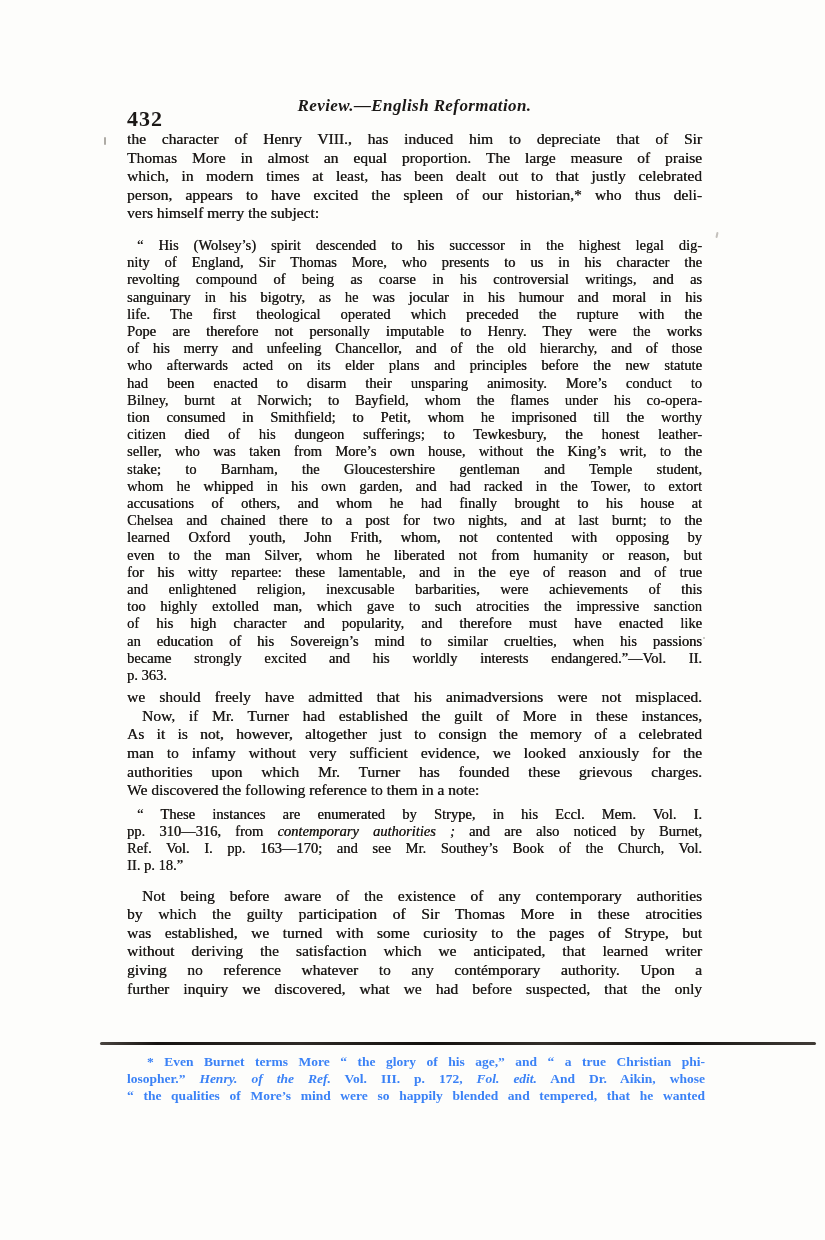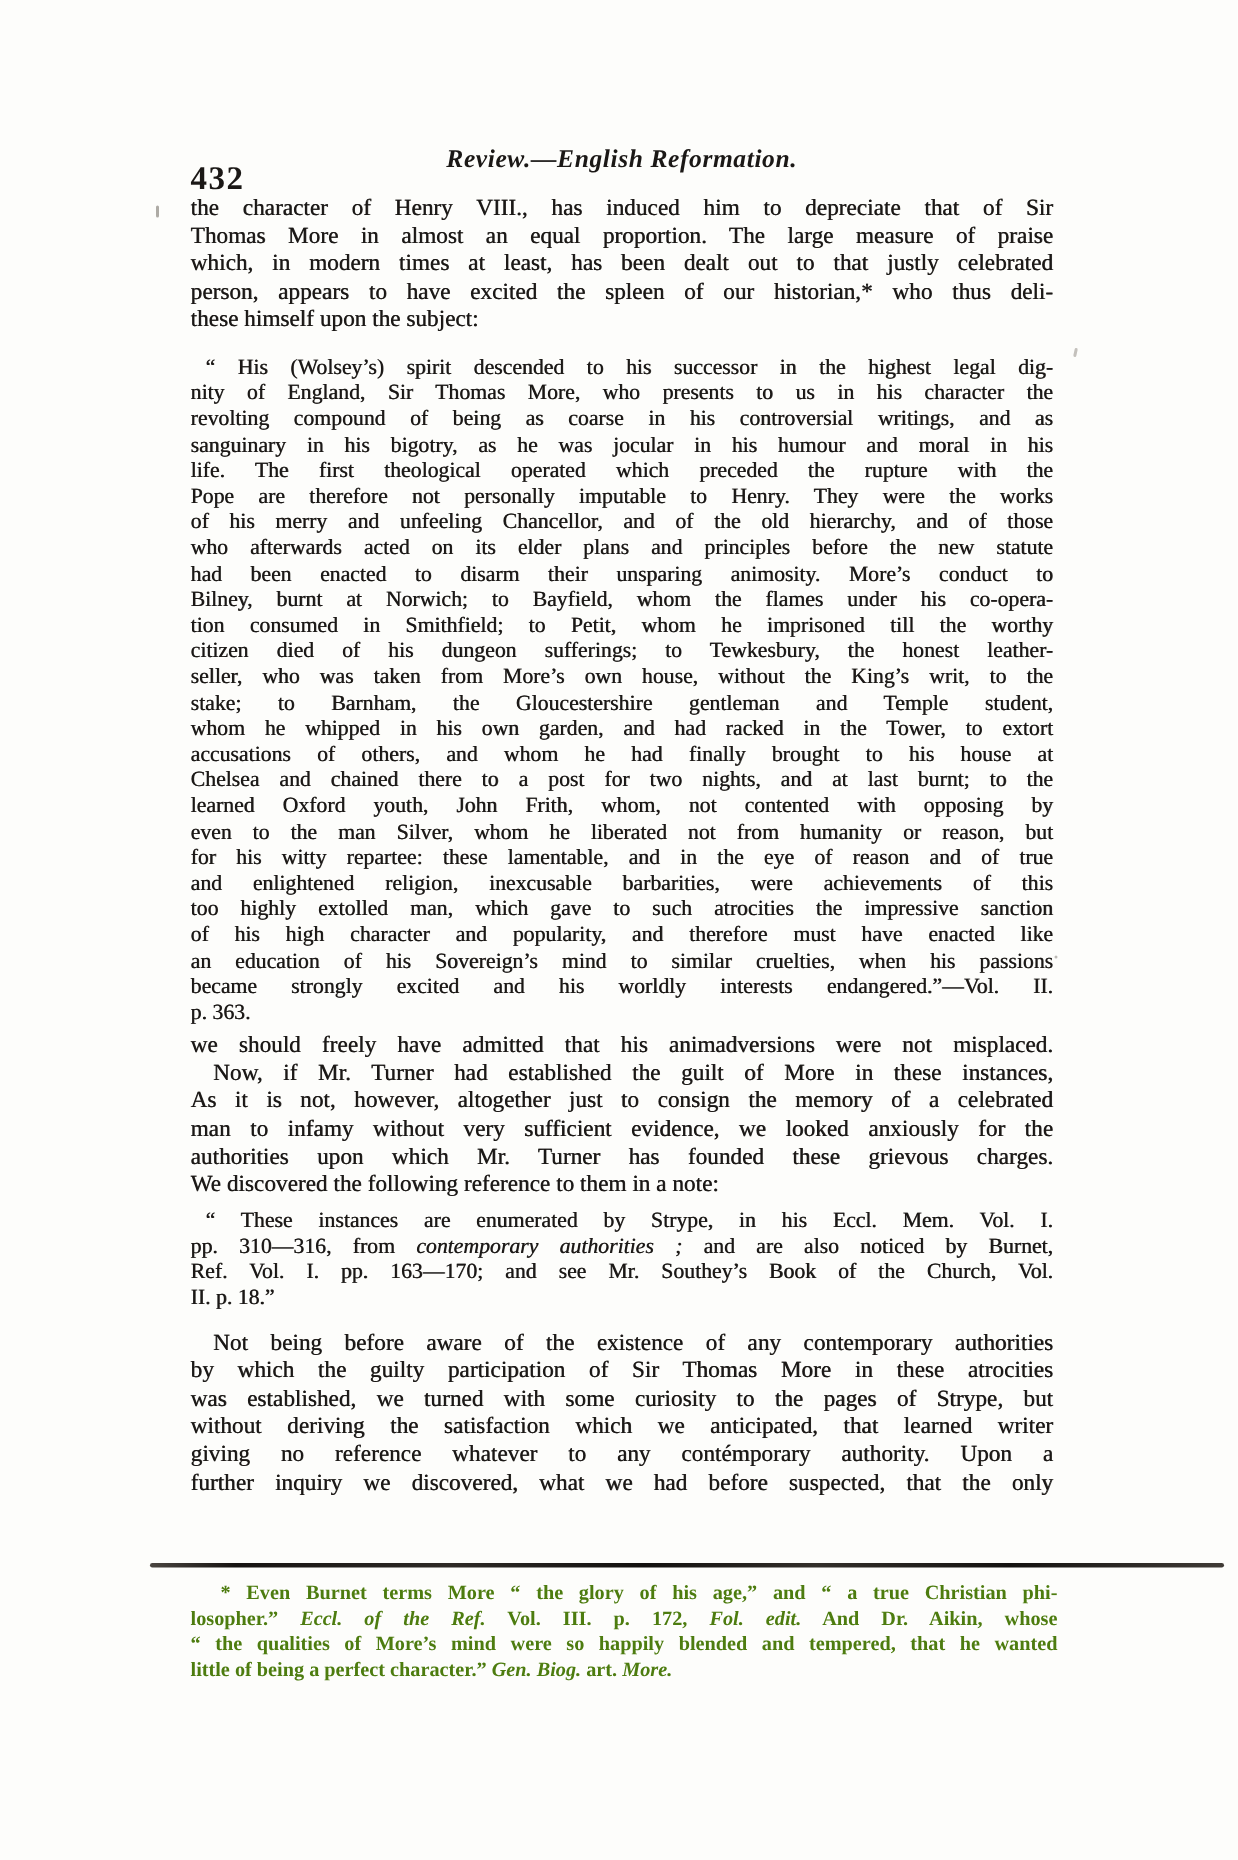--- a/index.html
+++ b/index.html
@@ -53,21 +53,21 @@
   .footnote-rule{
     position:absolute;
     left:100px; top:1042px; width:716px; height:3px;
     background:linear-gradient(90deg,#4a4540 0%,#161311 8%,#2e2a26 28%,#12100e 46%,#332f2a 62%,#141210 80%,#403b36 100%);
     border-radius:2px;
   }
   .footnote{
     position:absolute;
     left:127px; top:1053px; width:578px;
     font-size:13.5px;font-weight:bold;
-    color:#4d7c0f;
+    color:#3b82f6;
   }
   .footnote .line{line-height:17px;}
   .footnote .line.first{text-indent:20px;}
   
   .artifact{position:absolute;background:#6d675f;border-radius:1px;}
   .artifact-colon{left:104px;top:137px;width:2px;height:8px;opacity:0.55;}
   .artifact-tick{left:716px;top:232px;width:2px;height:6px;opacity:0.4;transform:rotate(12deg);}
   .artifact-dot{left:703px;top:637px;width:2px;height:2px;opacity:0.45;}
   i{font-style:italic;}
 </style>
@@ -81,21 +81,21 @@
     <span class="running-title">Review.—English Reformation.</span>
   </div>
 
   <div class="text-column">
 
   <div class="para p-body para-intro">
         <div class="line">the character of Henry VIII., has induced him to depreciate that of Sir</div>
         <div class="line">Thomas More in almost an equal proportion.  The large measure of praise</div>
         <div class="line">which, in modern times at least, has been dealt out to that justly celebrated</div>
         <div class="line">person, appears to have excited the spleen of our historian,* who thus deli-</div>
-        <div class="line flush">these himself upon the subject:</div>
+        <div class="line flush">vers himself merry the subject:</div>
       </div>
       <div class="para p-quote para-quote-turner">
         <div class="line first">“ His (Wolsey’s) spirit descended to his successor in the highest legal dig-</div>
         <div class="line">nity of England, Sir Thomas More, who presents to us in his character the</div>
         <div class="line">revolting compound of being as coarse in his controversial writings, and as</div>
         <div class="line">sanguinary in his bigotry, as he was jocular in his humour and moral in his</div>
         <div class="line">life.  The first theological operated which preceded the rupture with the</div>
         <div class="line">Pope are therefore not personally imputable to Henry.  They were the works</div>
         <div class="line">of his merry and unfeeling Chancellor, and of the old hierarchy, and of those</div>
         <div class="line">who afterwards acted on its elder plans and principles before the new statute</div>
@@ -140,22 +140,21 @@
         <div class="line">giving no reference whatever to any contémporary authority.  Upon a</div>
         <div class="line">further inquiry we discovered, what we had before suspected, that the only</div>
       </div>
     </div>
 
   <div class="footnote-rule"></div>
 
   <div class="footnote">
 
   <div class="line first">* Even Burnet terms More “ the glory of his age,” and “ a true Christian phi-</div>
-      <div class="line">losopher.”  <i>Eccl. of the Ref.</i> Vol. III. p. 172, <i>Fol. edit.</i>  And Dr. Aikin, whose</div>
+      <div class="line">losopher.”  <i>Henry. of the Ref.</i> Vol. III. p. 172, <i>Fol. edit.</i>  And Dr. Aikin, whose</div>
       <div class="line">“ the qualities of More’s mind were so happily blended and tempered, that he wanted</div>
-      <div class="line flush">little of being a perfect character.”  <i>Gen. Biog.</i> art. <i>More.</i></div>
     </div>
 
   <span class="artifact artifact-colon"></span>
   <span class="artifact artifact-tick"></span>
   <span class="artifact artifact-dot"></span>
 
 </div>
 
 </body></html>

